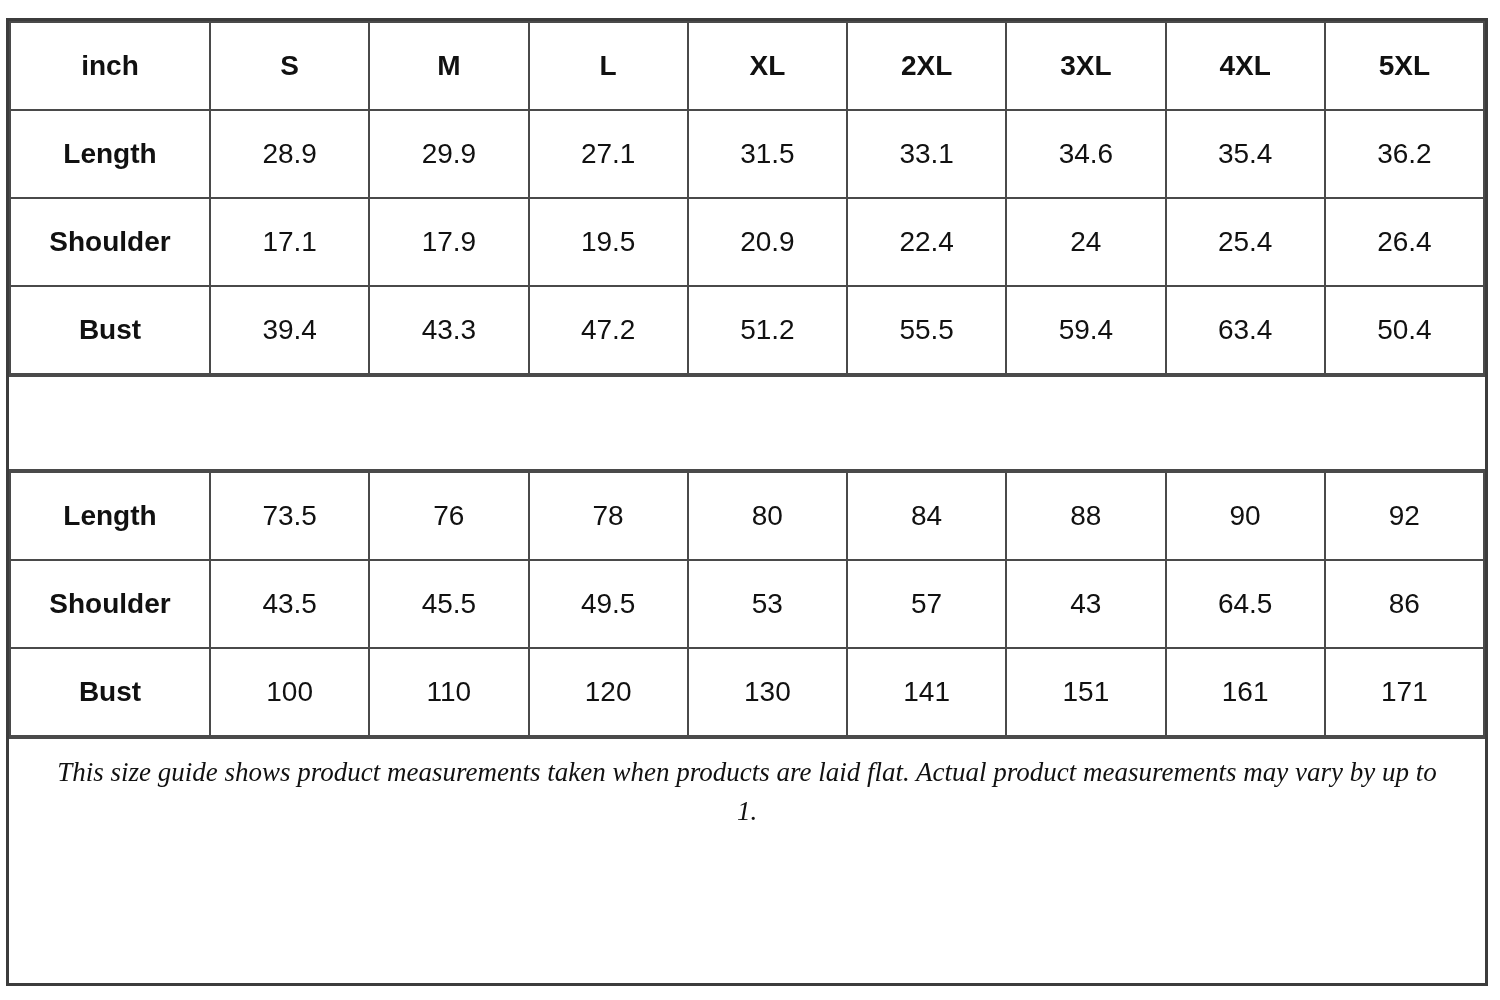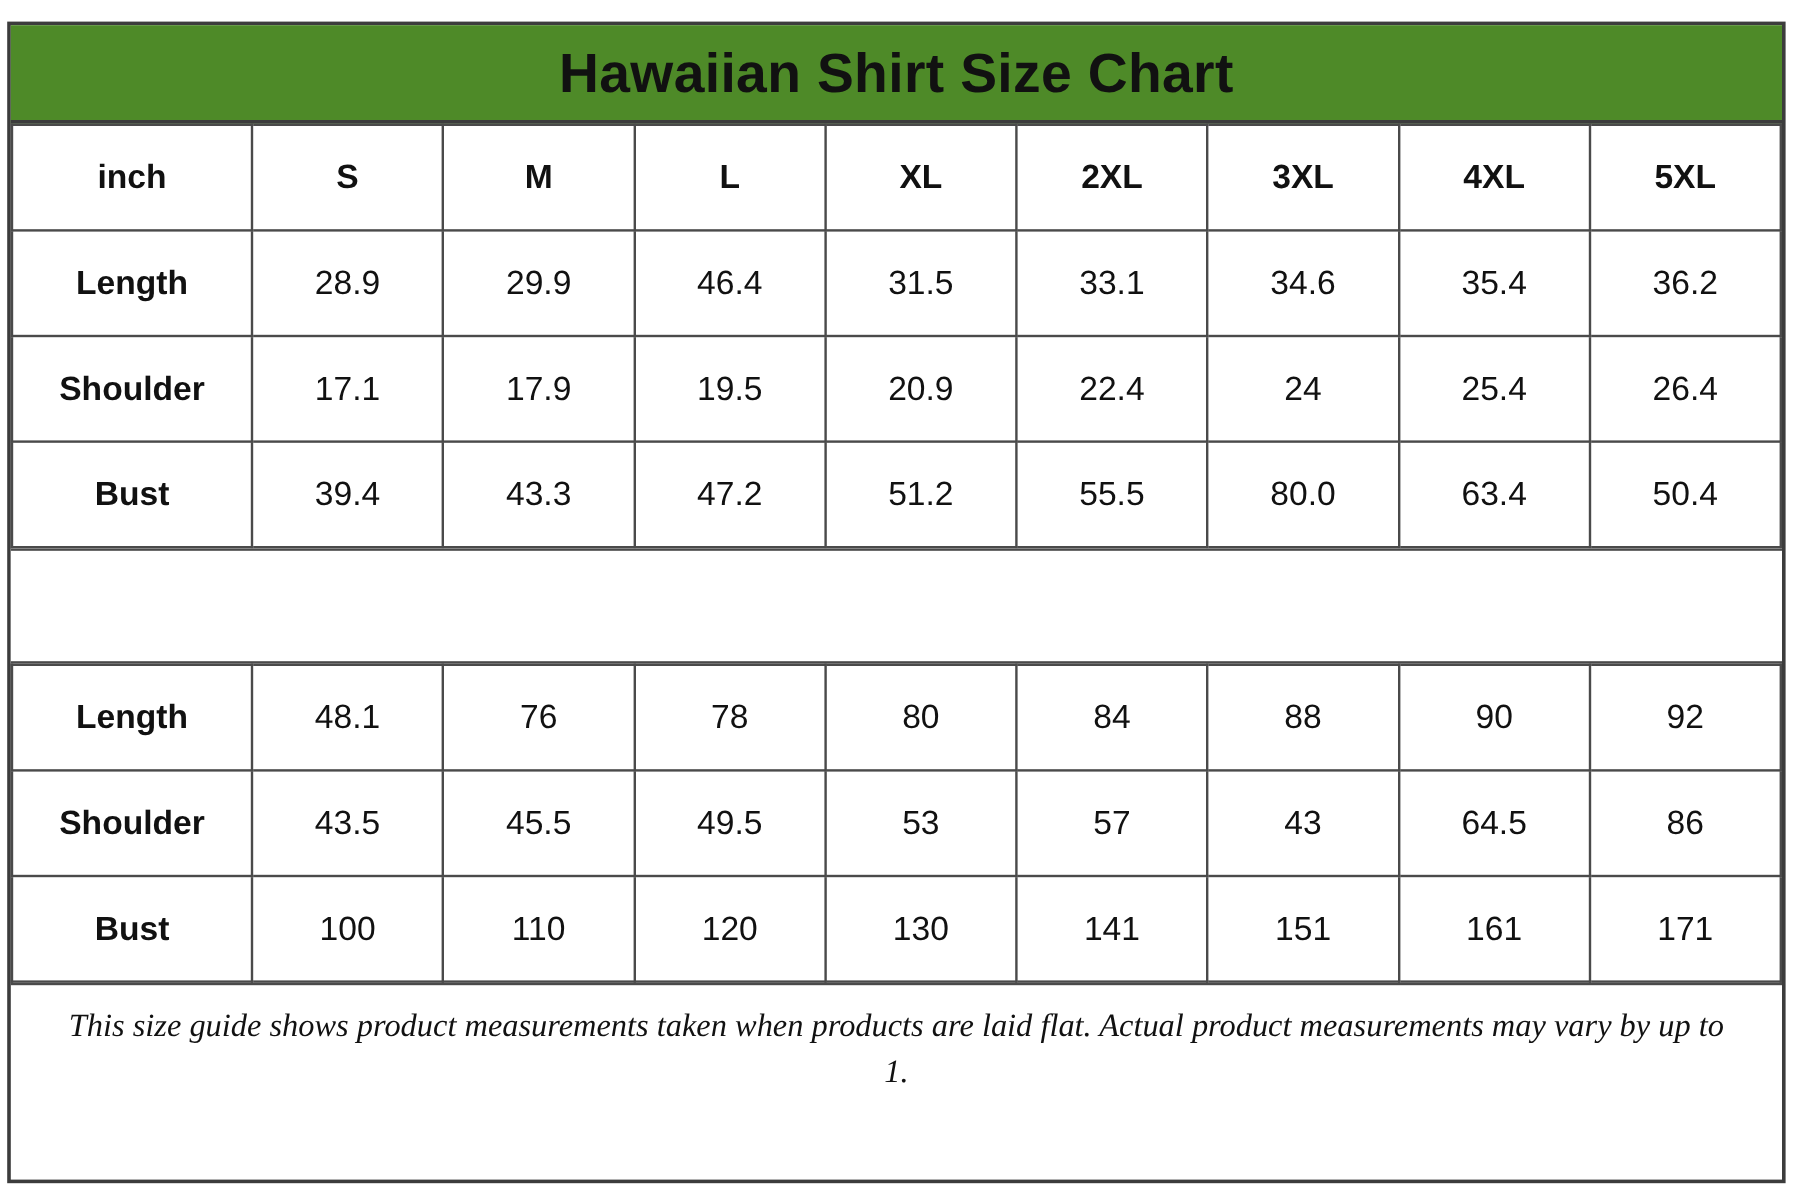--- a/index.html
+++ b/index.html
@@ -89,23 +89,20 @@
     box-sizing: border-box;
   }
   .section-1 { border-bottom: 0; }
 </style>
 </head>
 <body>
 
 <div class="page">
   <div class="chart-wrap">
 
-    <div class="title-bar">
-      <span class="title-text">Hawaiian Shirt Size Chart</span>
-    </div>
 
     <table class="size-table section-1">
       <colgroup>
         <col class="first-col">
         <col>
           <col>
           <col>
           <col>
           <col>
           <col>
@@ -121,21 +118,21 @@
           <td class="colhead">XL</td>
           <td class="colhead">2XL</td>
           <td class="colhead">3XL</td>
           <td class="colhead">4XL</td>
           <td class="colhead">5XL</td>
         </tr>
         <tr>
           <td class="rowhead">Length</td>
           <td>28.9</td>
           <td>29.9</td>
-          <td>46.4</td>
+          <td>27.1</td>
           <td>31.5</td>
           <td>33.1</td>
           <td>34.6</td>
           <td>35.4</td>
           <td>36.2</td>
         </tr>
         <tr>
           <td class="rowhead">Shoulder</td>
           <td>17.1</td>
           <td>17.9</td>
@@ -146,21 +143,21 @@
           <td>25.4</td>
           <td>26.4</td>
         </tr>
         <tr>
           <td class="rowhead">Bust</td>
           <td>39.4</td>
           <td>43.3</td>
           <td>47.2</td>
           <td>51.2</td>
           <td>55.5</td>
-          <td>80.0</td>
+          <td>59.4</td>
           <td>63.4</td>
           <td>50.4</td>
         </tr>
       </tbody>
     </table>
 
     <div class="spacer-band"></div>
 
     <table class="size-table">
       <colgroup>
@@ -170,21 +167,21 @@
           <col>
           <col>
           <col>
           <col>
           <col>
           <col>
       </colgroup>
       <tbody>
         <tr>
           <td class="rowhead">Length</td>
-          <td>48.1</td>
+          <td>73.5</td>
           <td>76</td>
           <td>78</td>
           <td>80</td>
           <td>84</td>
           <td>88</td>
           <td>90</td>
           <td>92</td>
         </tr>
         <tr>
           <td class="rowhead">Shoulder</td>

